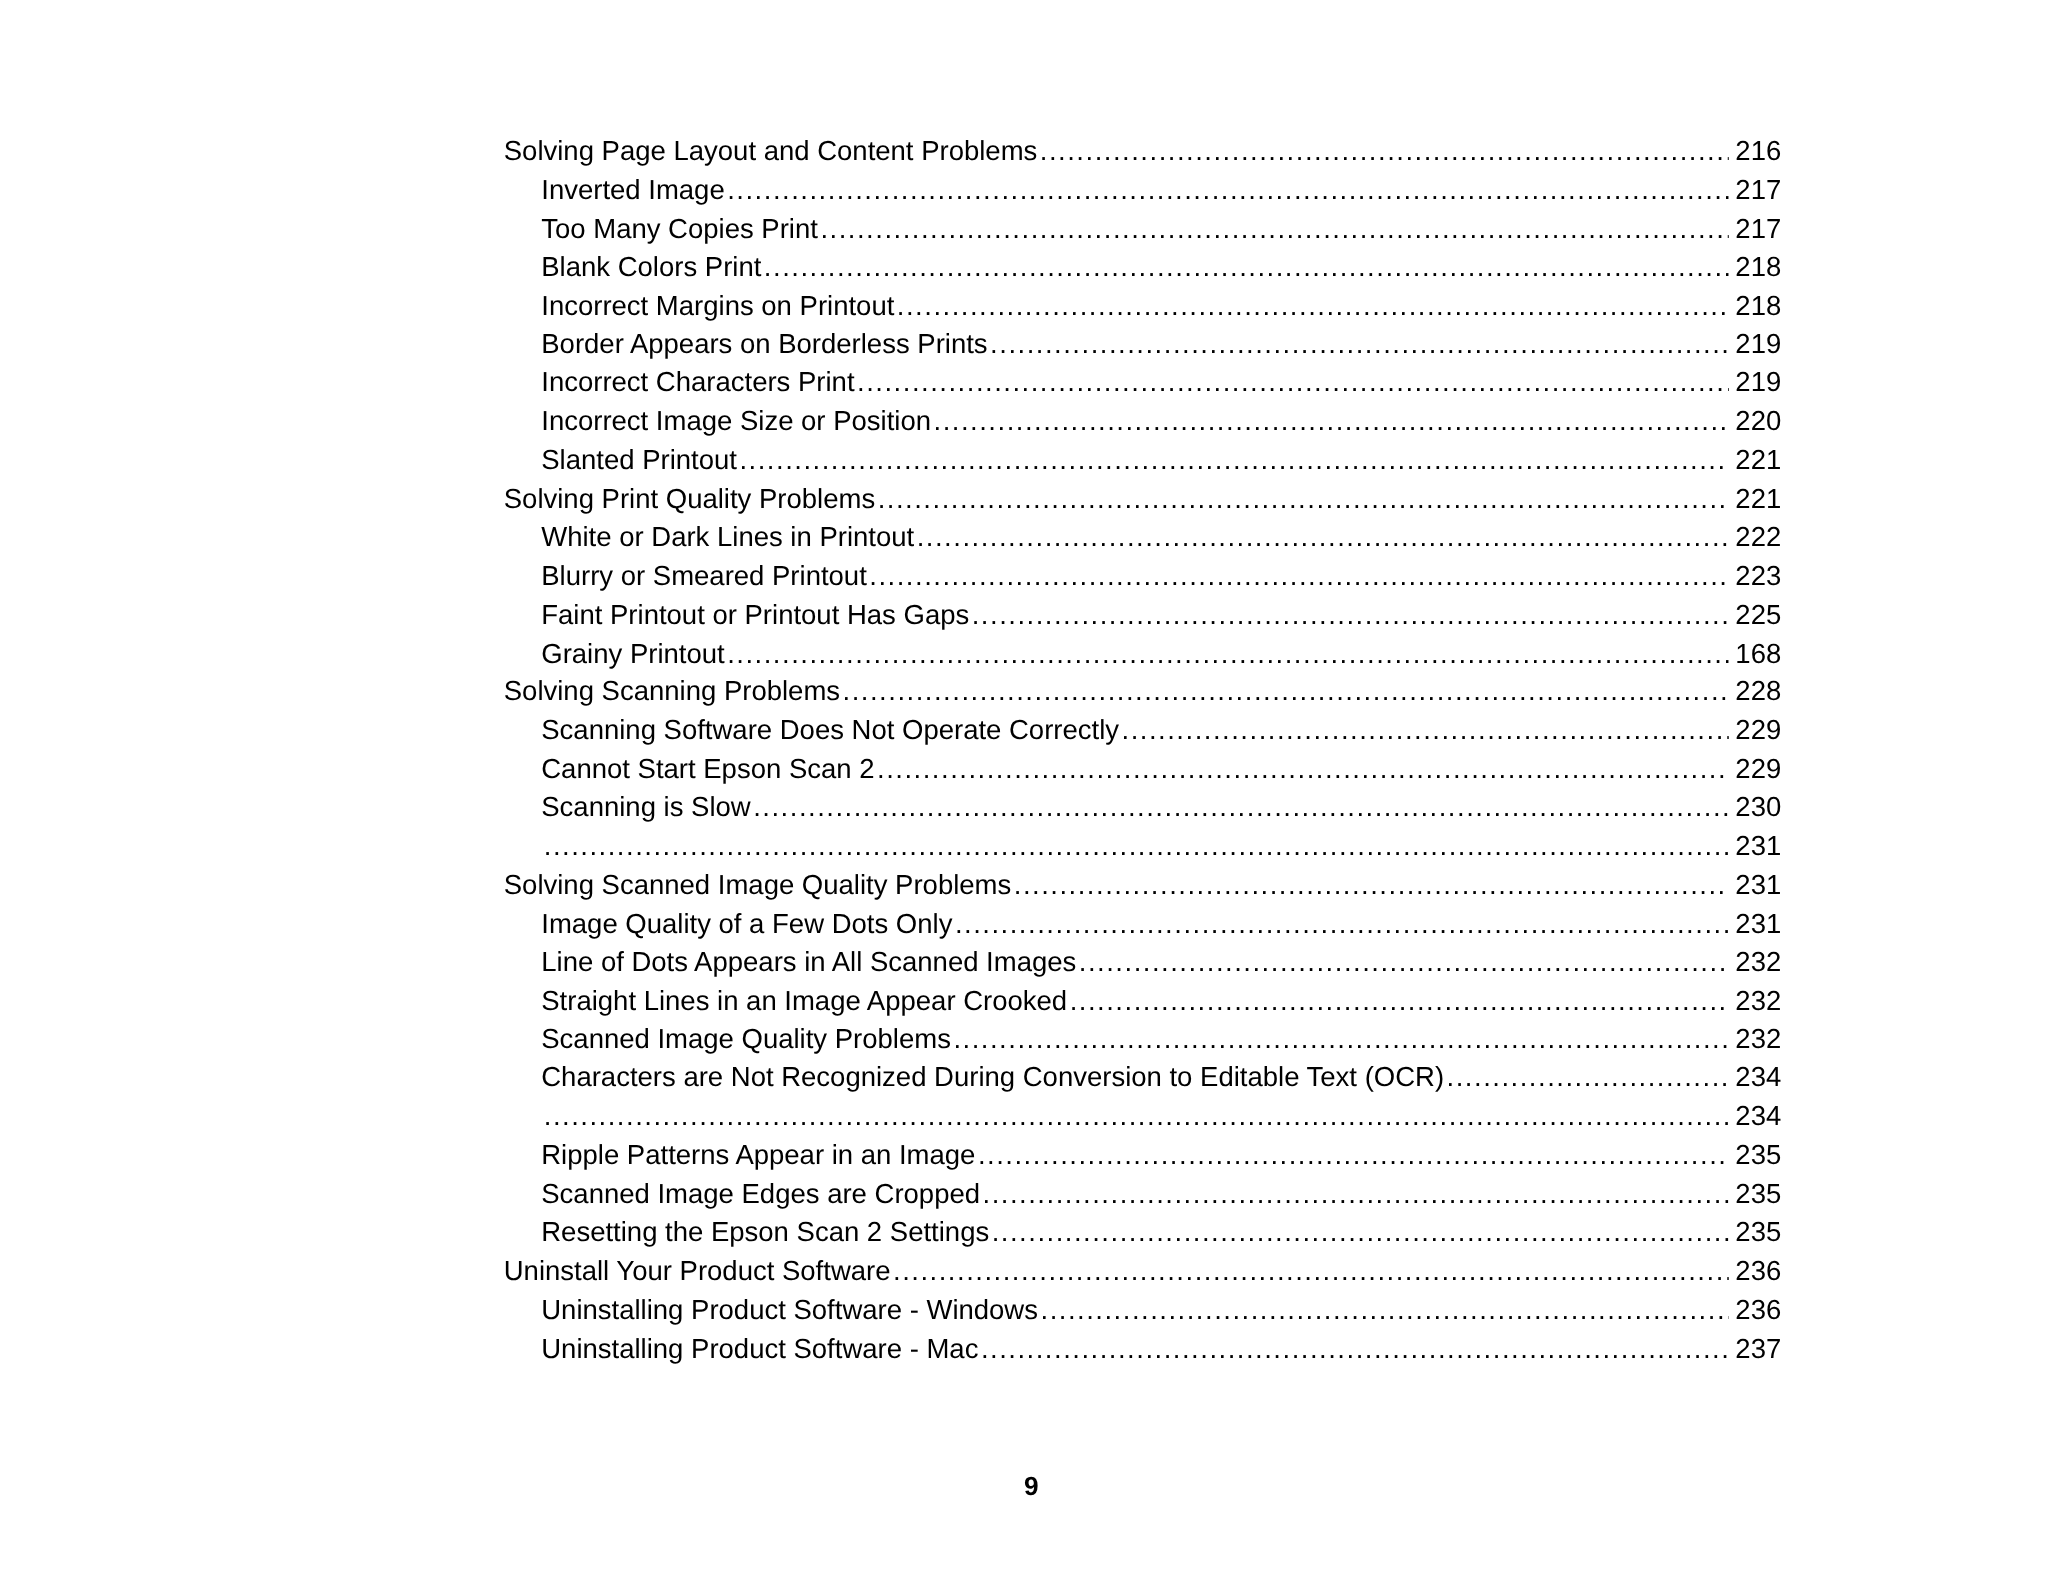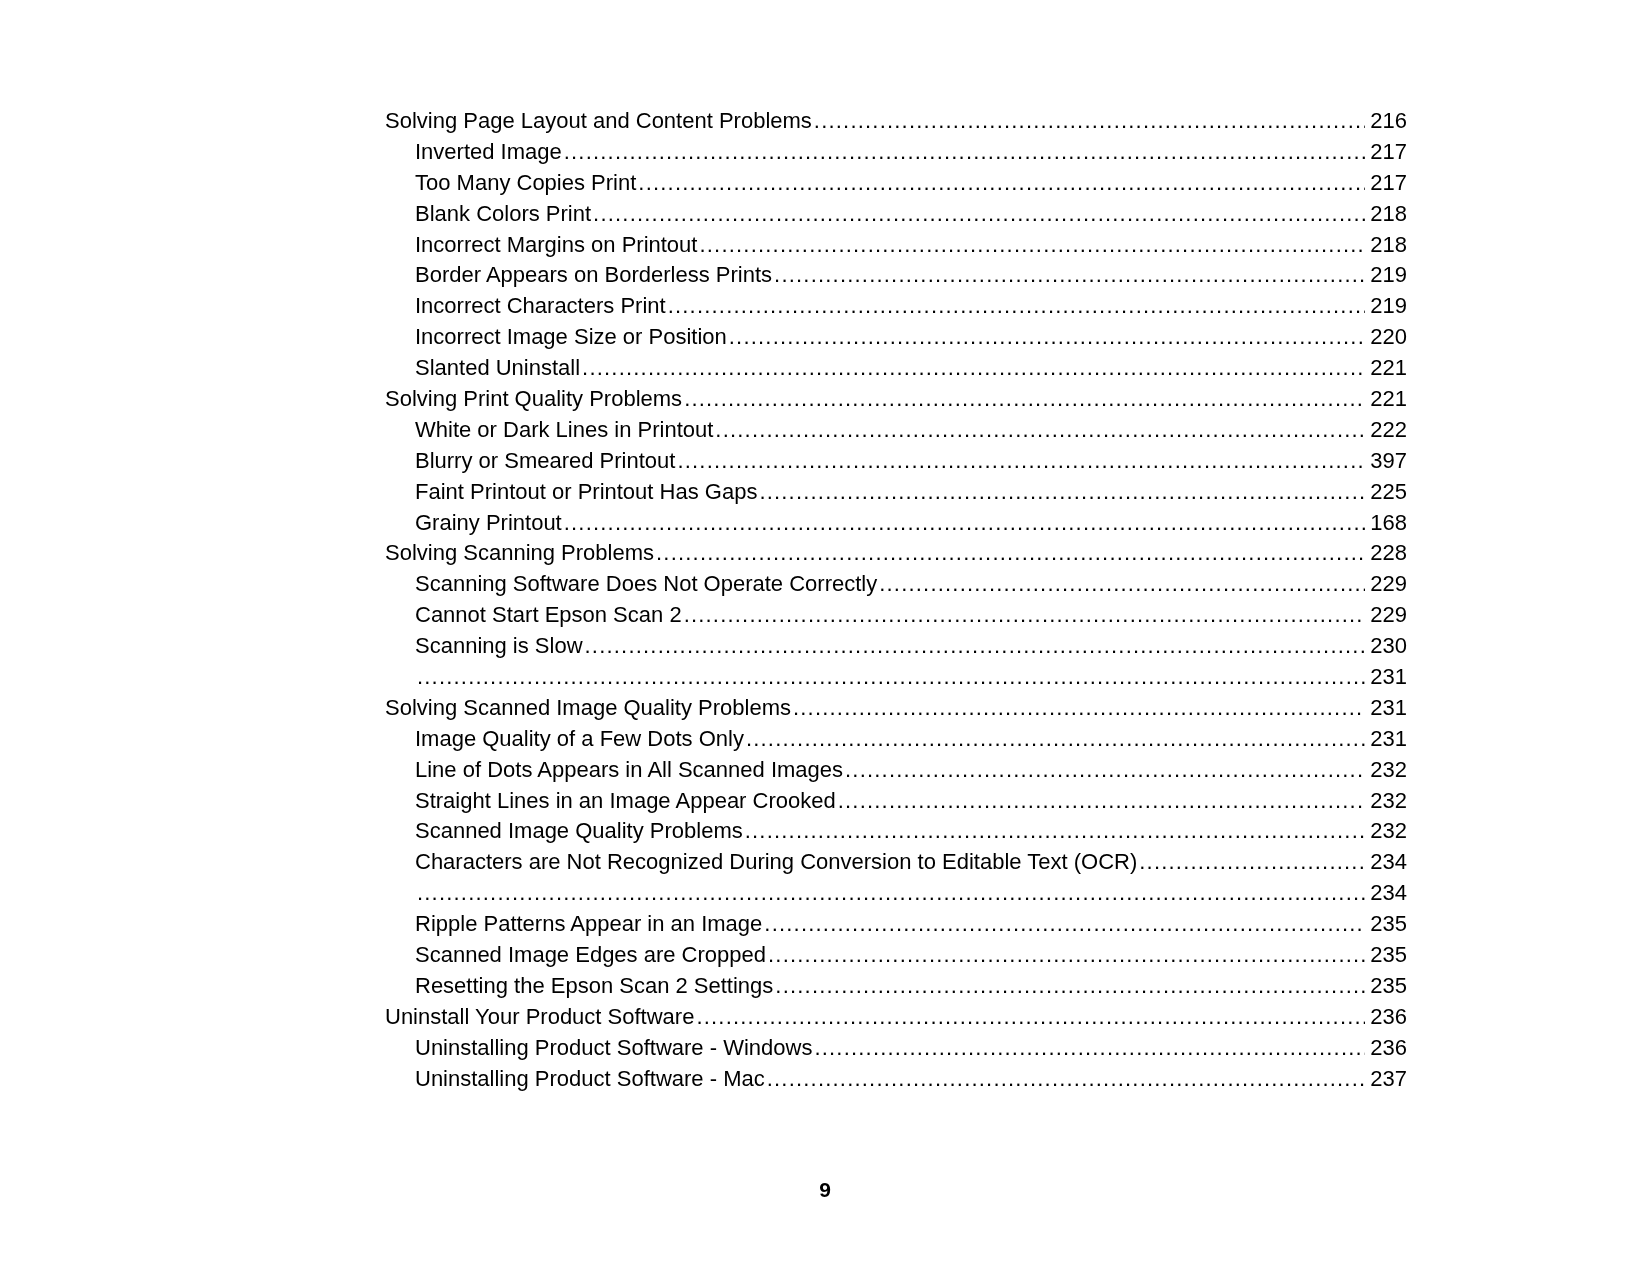--- a/index.html
+++ b/index.html
@@ -10,21 +10,21 @@
     body {
       width: 1650px;
       height: 1275px;
       position: relative;
       overflow: hidden;
       font-family: "Liberation Sans", sans-serif;
       color: #000000;
     }
     .toc {
       position: absolute;
-      left: 385px;
+      left: 403px;
       top: 106px;
       width: 1022px;
     }
     .toc-row {
       display: flex;
       align-items: baseline;
       height: 30.9px;
       line-height: 30.9px;
       font-size: 22px;
       white-space: nowrap;
@@ -99,38 +99,38 @@
       <span class="toc-title">Incorrect Characters Print</span>
       <span class="toc-leader"></span>
       <span class="toc-page">219</span>
     </div>
     <div class="toc-row level-2">
       <span class="toc-title">Incorrect Image Size or Position</span>
       <span class="toc-leader"></span>
       <span class="toc-page">220</span>
     </div>
     <div class="toc-row level-2">
-      <span class="toc-title">Slanted Uninstall</span>
+      <span class="toc-title">Slanted Printout</span>
       <span class="toc-leader"></span>
       <span class="toc-page">221</span>
     </div>
     <div class="toc-row level-1">
       <span class="toc-title">Solving Print Quality Problems</span>
       <span class="toc-leader"></span>
       <span class="toc-page">221</span>
     </div>
     <div class="toc-row level-2">
       <span class="toc-title">White or Dark Lines in Printout</span>
       <span class="toc-leader"></span>
       <span class="toc-page">222</span>
     </div>
     <div class="toc-row level-2">
       <span class="toc-title">Blurry or Smeared Printout</span>
       <span class="toc-leader"></span>
-      <span class="toc-page">397</span>
+      <span class="toc-page">223</span>
     </div>
     <div class="toc-row level-2">
       <span class="toc-title">Faint Printout or Printout Has Gaps</span>
       <span class="toc-leader"></span>
       <span class="toc-page">225</span>
     </div>
     <div class="toc-row level-2">
       <span class="toc-title">Grainy Printout</span>
       <span class="toc-leader"></span>
       <span class="toc-page">168</span>

